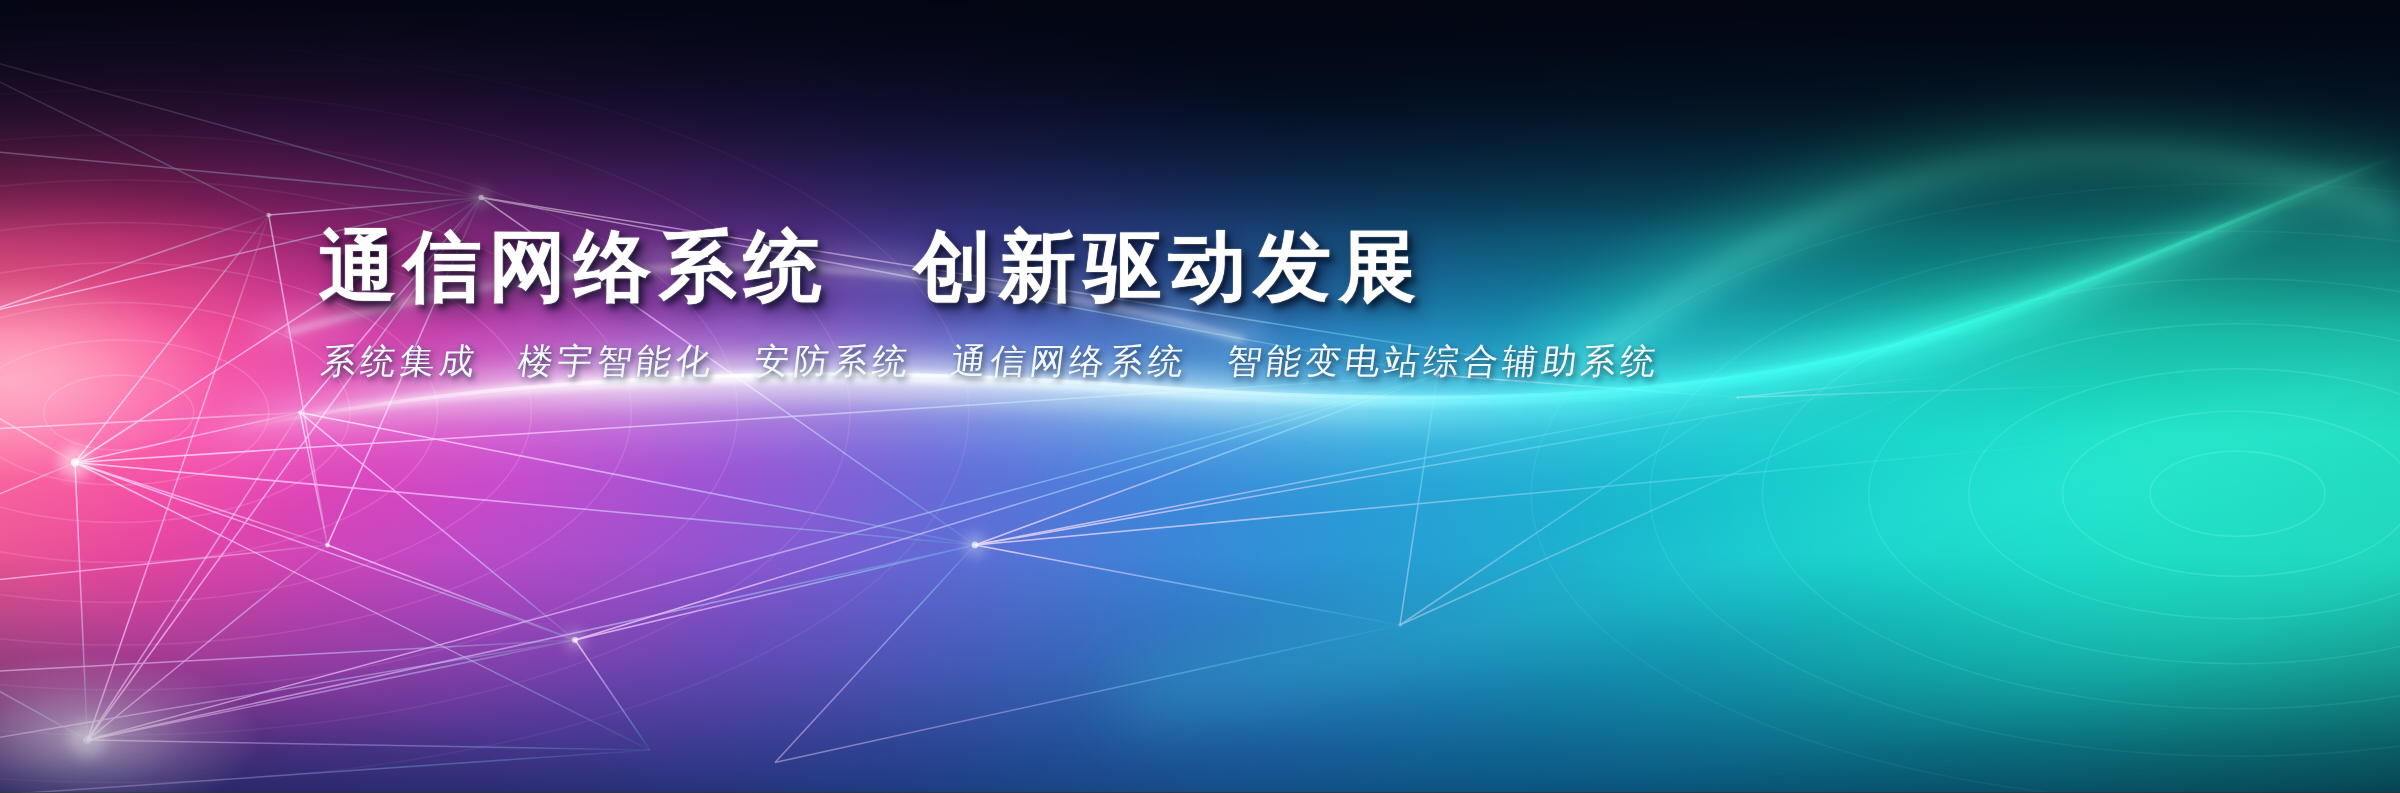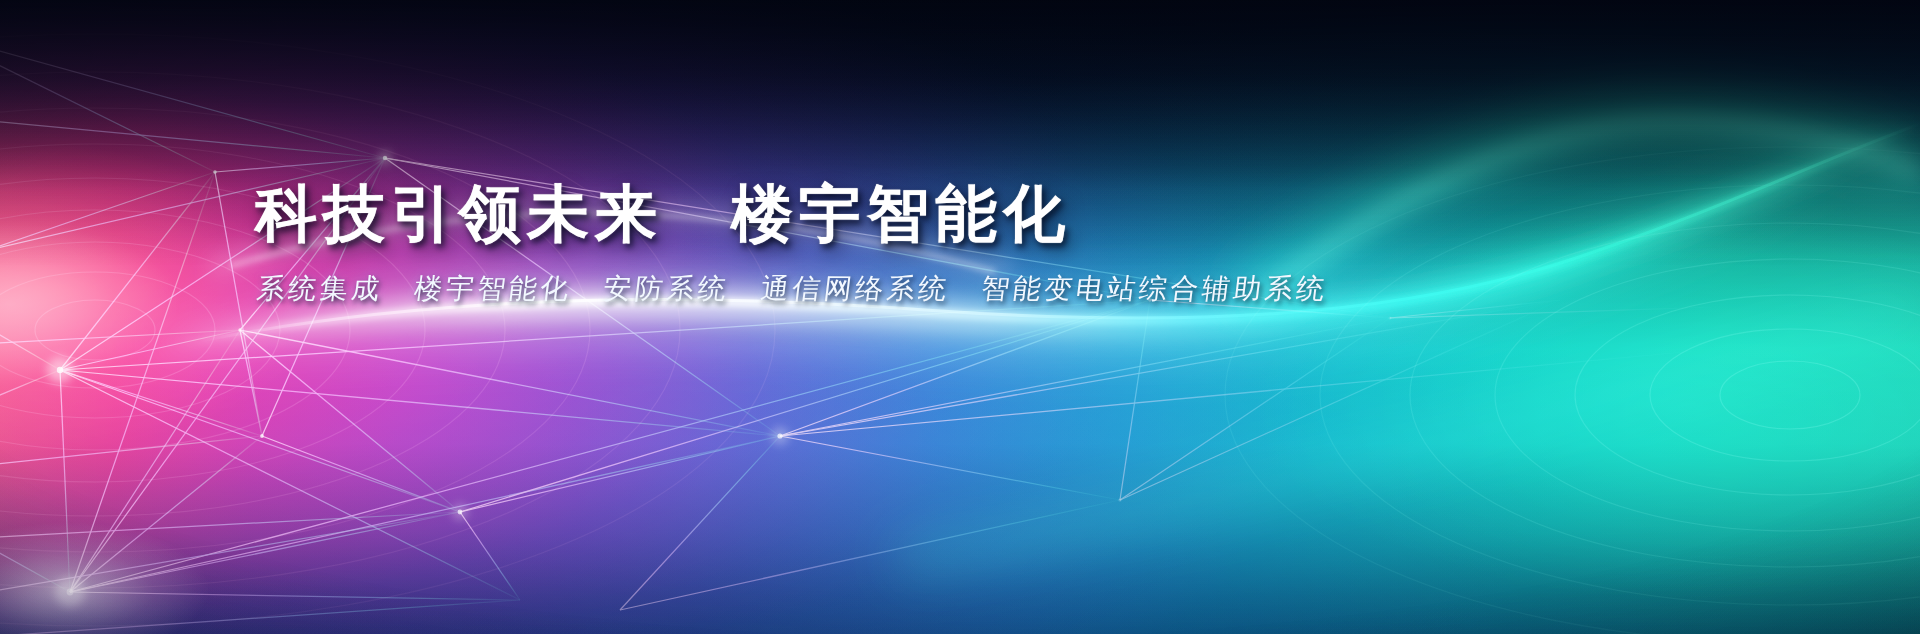--- a/index.html
+++ b/index.html
@@ -382,17 +382,17 @@
 
   <div class="layer" style="background:
          radial-gradient(30% 40% at 88% 64%, rgba(30,240,180,0.30) 0%, rgba(20,200,170,0.12) 46%, rgba(0,0,0,0) 76%);
          mix-blend-mode:screen;"></div>
 
   <div class="layer" style="background:linear-gradient(180deg, rgba(2,5,16,0.92) 0%, rgba(3,8,22,0.55) 16%, rgba(3,10,26,0.12) 30%, rgba(0,0,0,0) 42%);"></div>
 
   <div class="layer" id="base-vignette"></div>
 
   <div id="text-block">
-    <h1 id="headline">科技引领未来　楼宇智能化</h1>
+    <h1 id="headline">通信网络系统　创新驱动发展</h1>
     <p id="subtitle">系统集成　楼宇智能化　安防系统　通信网络系统　智能变电站综合辅助系统</p>
   </div>
 
 </div>
 
 </body></html>

